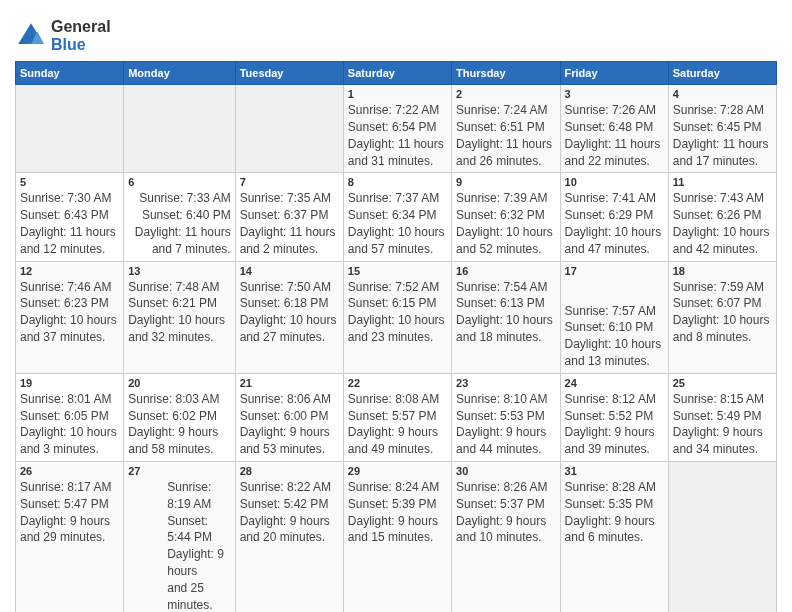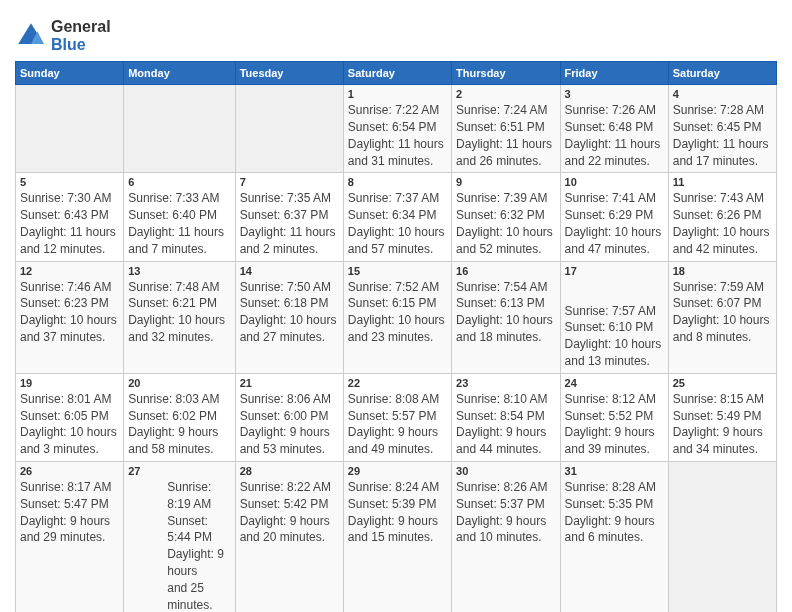--- a/index.html
+++ b/index.html
@@ -165,21 +165,21 @@
         <tr>
           <td>
             <div class="day-number">5</div>
             <div class="day-info" style="white-space: pre-line;">Sunrise: 7:30 AM
 Sunset: 6:43 PM
 Daylight: 11 hours
 and 12 minutes.</div>
           </td>
           <td>
             <div class="day-number">6</div>
-            <div class="day-info" style="white-space: pre-line;">Sunrise: 7:33 AM
+            <div class="day-info" style="white-space: pre-line; text-align: right;">Sunrise: 7:33 AM
 Sunset: 6:40 PM
 Daylight: 11 hours
 and 7 minutes.</div>
           </td>
           <td>
             <div class="day-number">7</div>
             <div class="day-info" style="white-space: pre-line;">Sunrise: 7:35 AM
 Sunset: 6:37 PM
 Daylight: 11 hours
 and 2 minutes.</div>
@@ -289,21 +289,21 @@
           <td>
             <div class="day-number">22</div>
             <div class="day-info" style="white-space: pre-line;">Sunrise: 8:08 AM
 Sunset: 5:57 PM
 Daylight: 9 hours
 and 49 minutes.</div>
           </td>
           <td>
             <div class="day-number">23</div>
             <div class="day-info" style="white-space: pre-line;">Sunrise: 8:10 AM
-Sunset: 8:54 PM
+Sunset: 5:53 PM
 Daylight: 9 hours
 and 44 minutes.</div>
           </td>
           <td>
             <div class="day-number">24</div>
             <div class="day-info" style="white-space: pre-line;">Sunrise: 8:12 AM
 Sunset: 5:52 PM
 Daylight: 9 hours
 and 39 minutes.</div>
           </td>

